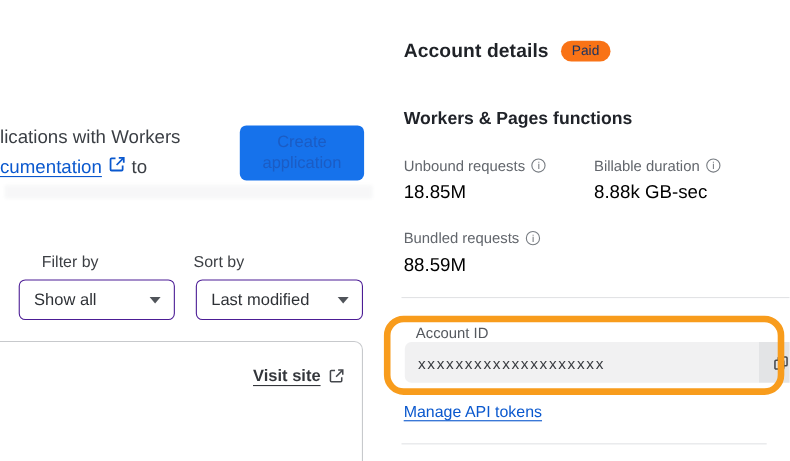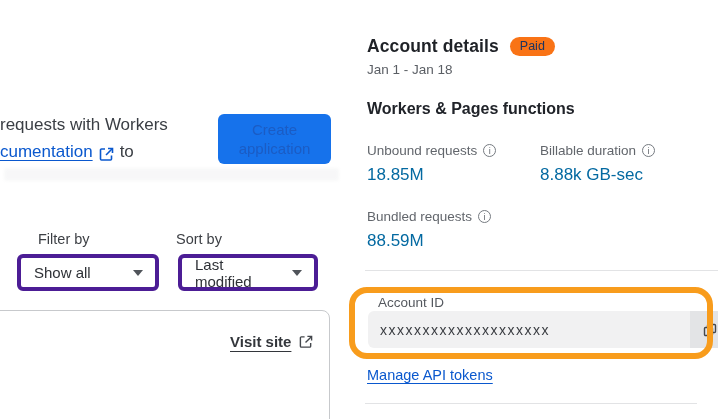--- a/index.html
+++ b/index.html
@@ -6,43 +6,43 @@
   html,body { background:#fff; }
   body { font-family:"Liberation Sans", sans-serif; color:#35383d; }
   #screen {
     position:relative; width:718px; height:419px; background:#fff;
     overflow:hidden; margin:0 auto;
   }
   .abs { position:absolute; }
 
   
   .intro-line1 { left:0; top:115; font-size:17px; color:#3a3e44; white-space:nowrap; }
-  .intro-line2 { left:0; top:142; font-size:17px; color:#3a3e44; white-space:nowrap; display:flex; align-items:flex-end; gap:6px; }
+  .intro-line2 { left:0; top:142; font-size:17px; color:#3a3e44; white-space:nowrap; display:flex; align-items:flex-start; gap:6px; }
   .intro-link  { color:#0a58ce; text-decoration:underline; text-underline-offset:3px; cursor:pointer; }
   .ext-icon    { display:inline-block; width:15px; height:15px; }
   .ghost-line  { left:4px; top:168px; width:335px; height:13px; background:#9aa0a8; opacity:.07; filter:blur(1.5px); border-radius:3px; }
 
   .create-btn {
     left:218px; top:114px; width:113px; height:50px;
     background:#1672eb; color:#1b5cc4; border:none; border-radius:6px;
     font-family:inherit; font-size:15px; line-height:19px; text-align:center;
     padding:5px 10px; cursor:pointer;
   }
 
   .small-label { font-size:14.5px; color:#3c3f44; }
   .filter-label { left:18px; top:231px; }
   .sort-label   { left:176px; top:231px; }
 
   .dropdown {
-    top:254px; height:37px; background:#fff; border:4px solid #4c1d95; border-radius:6px;
+    top:254px; height:37px; background:#fff; border:1px solid #4c1d95; border-radius:6px;
     display:flex; align-items:center; justify-content:space-between;
     padding:0 12px 0 13px; font-size:15px; color:#2e3136; cursor:pointer;
   }
   .dd-filter { left:17px;  width:142px; }
-  .dd-sort   { left:178px; width:140px; }
+  .dd-sort   { left:178px; width:152px; }
   .caret { width:0; height:0; border-left:5px solid transparent; border-right:5px solid transparent; border-top:6px solid #50545a; margin-left:8px; }
 
   .left-card {
     left:-24px; top:310px; width:354px; height:140px;
     border:1px solid #c7c9cc; border-radius:8px; background:#fff;
   }
   .visit-site {
     left:230px; top:333px; display:flex; align-items:center; gap:8px; cursor:pointer;font-weight:bold;
   }
   .visit-site span { font-size:15px; color:#33363b; text-decoration:underline; text-underline-offset:4px; }
@@ -52,21 +52,21 @@
   .acct-title-row { left:2px; top:36px; display:flex; align-items:center; gap:11px; }
   .acct-title { font-size:17.5px; font-weight:bold; color:#1f2227; letter-spacing:.1px; }
   .badge {
     background:#f97316; color:#1d3460; font-size:12.5px;
     padding:3px 10px 4px; border-radius:11px; line-height:1;
   }
   .date-range { left:2px; top:62px; font-size:13.5px; color:#5a5e64; }
   .usage-title { left:2px; top:100px; font-size:16px; font-weight:bold; color:#202329; }
 
   .stat-label { font-size:13.5px; color:#62666c; display:flex; align-items:center; gap:6px; }
-  .stat-value { font-size:17px; color:#0369a1; }
+  .stat-value { font-size:17px; color:#000000; }
   .info-icon {
     width:13px; height:13px; border:1px solid #767b81; border-radius:50%;
     display:inline-flex; align-items:center; justify-content:center;
     font-size:9px; color:#62666c; font-style:normal; cursor:pointer;
   }
   .stat1l { left:2px;   top:143px; } .stat1v { left:2px;   top:165px; }
   .stat2l { left:175px; top:143px; } .stat2v { left:175px; top:165px; }
   .stat3l { left:2px;   top:209px; } .stat3v { left:2px;   top:231px; }
 
   .divider { height:1px; background:#e2e3e5; }
@@ -89,21 +89,21 @@
     width:39px; background:#e3e4e6; border:none; border-radius:0 6px 6px 0;
     display:flex; align-items:center; justify-content:center; cursor:pointer;
   }
   .manage-link { left:2px; top:367px; font-size:14.5px; color:#0a58ce; text-decoration:underline; text-underline-offset:3px; cursor:pointer; display:inline-block; }
 </style>
 </head>
 <body>
 
 <div id="screen">
 
-  <div class="abs intro-line1" style="left: 0px; top: 115px;">requests with Workers</div>
+  <div class="abs intro-line1" style="left: 0px; top: 115px;">lications with Workers</div>
 
   <div class="abs intro-line2" style="left: 0px; top: 142px;">
     <span class="intro-link">cumentation</span>
     <span class="ext-icon">
       <svg viewBox="0 0 15 15" width="15" height="15" fill="none" stroke="#0a58ce" stroke-width="1.6">
         <path d="M12.5 8.5v3.5a1 1 0 0 1-1 1h-9a1 1 0 0 1-1-1v-9a1 1 0 0 1 1-1H6"></path>
         <path d="M9 1.5h4.5V6"></path>
         <path d="M13.2 1.8 7 8"></path>
       </svg>
     </span>
@@ -140,21 +140,20 @@
     </span>
   </div>
 
   <div class="abs rp">
 
     <div class="abs acct-title-row" style="left: 2px; top: 36px;">
       <span class="acct-title">Account details</span>
       <span class="badge">Paid</span>
     </div>
 
-    <div class="abs date-range" style="left: 2px; top: 62px;">Jan 1 - Jan 18</div>
 
     <div class="abs usage-title" style="left: 2px; top: 100px;">Workers &amp; Pages functions</div>
 
     <div class="abs stat-label stat1l">
       <span>Unbound requests</span>
       <i class="info-icon">i</i>
     </div>
     <div class="abs stat-value stat1v">18.85M</div>
 
     <div class="abs stat-label stat2l">

